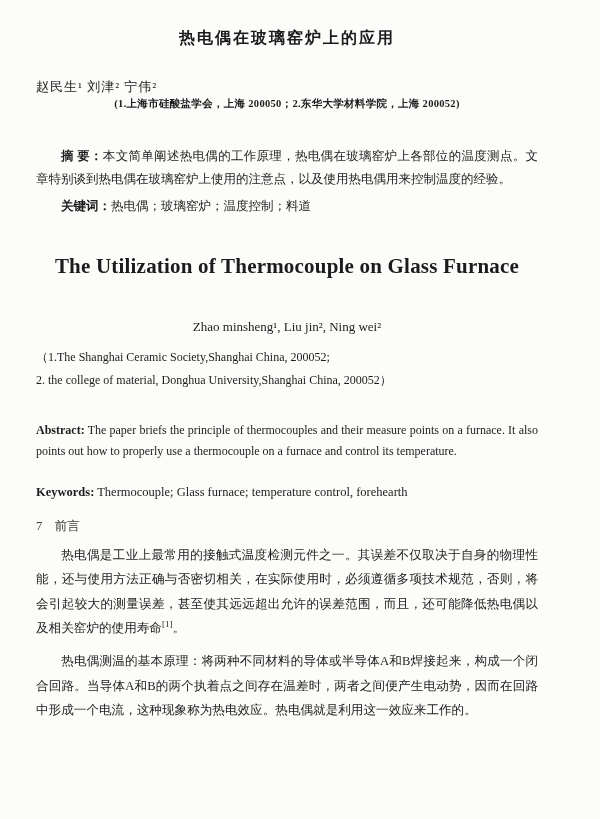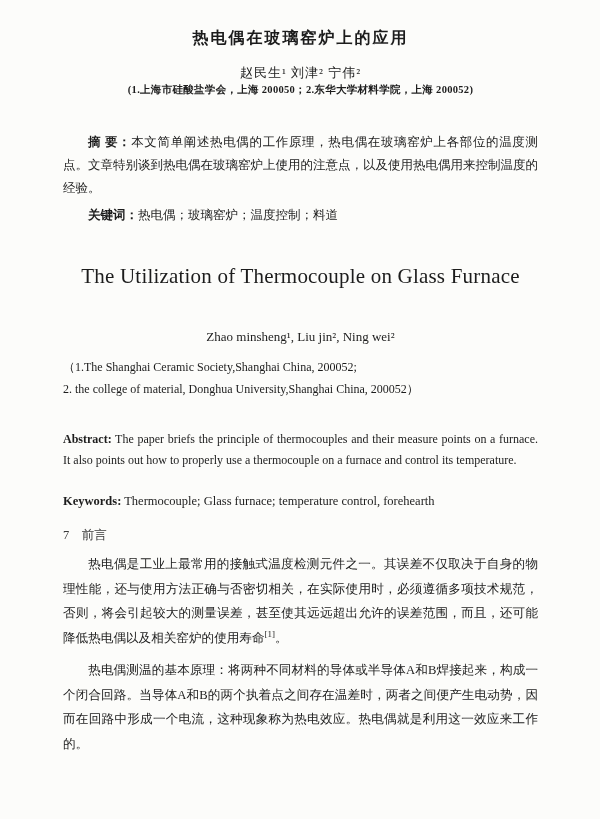--- a/index.html
+++ b/index.html
@@ -7,35 +7,35 @@
     padding: 0;
     background: #d9d9d9;
   }
   .page {
     position: relative;
     width: 600px;
     height: 819px;
     margin: 0 auto;
     background: #fcfcfa;
     box-sizing: border-box;
-    padding: 24px 62px 10px 63px;
+    padding: 24px 62px 10px 36px;
     font-family: "Liberation Serif", "DejaVu Serif", serif;
     color: #1c1c1c;
     overflow: hidden;
   }
   .title-zh {
     margin: 4px 0 0 0;
     text-align: center;
     font-size: 16px;
     font-weight: bold;
     letter-spacing: 2px;
   }
   .authors-zh {
-    margin-top: 15px;
-    text-align: center;
+    margin-top: 29px;
+    text-align: left;
     font-size: 13px;
     letter-spacing: 1px;
   }
   .affil-zh {
     margin-top: 1px;
     text-align: center;
     font-size: 10.5px;
     font-weight: bold;
     letter-spacing: 0.3px;
   }
@@ -52,21 +52,21 @@
   .keywords-zh {
     margin: 4px 0 0 0;
     font-size: 12.5px;
     line-height: 1.85;
     text-indent: 2em;
   }
   .title-en {
     margin: 36px 0 0 0;
     text-align: center;
     font-size: 21px;
-    font-weight: normal;
+    font-weight: bold;
     letter-spacing: 0.2px;
   }
   .authors-en {
     margin-top: 40px;
     text-align: center;
     font-size: 13px;
   }
   .affil-en {
     margin-top: 11px;
     font-size: 12px;

